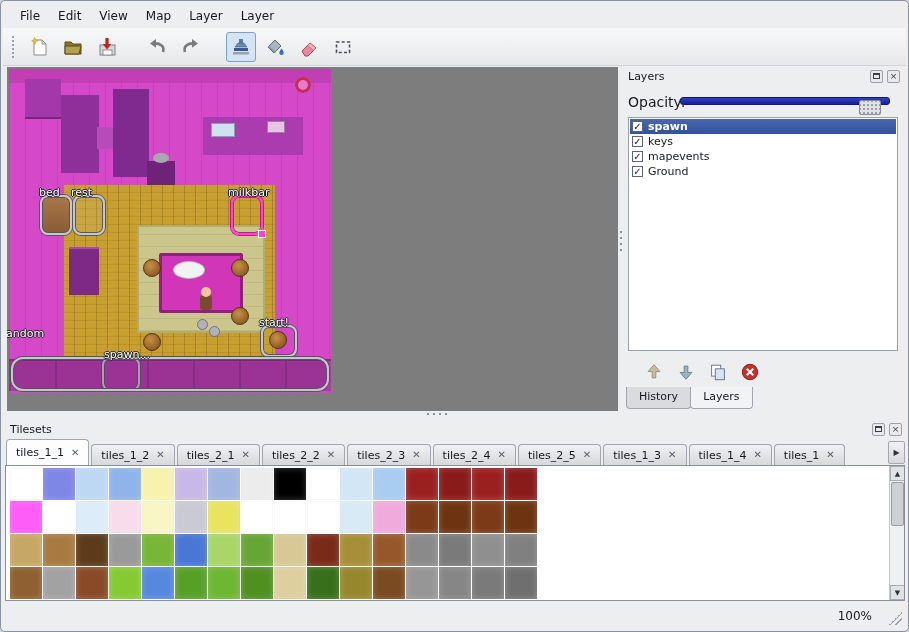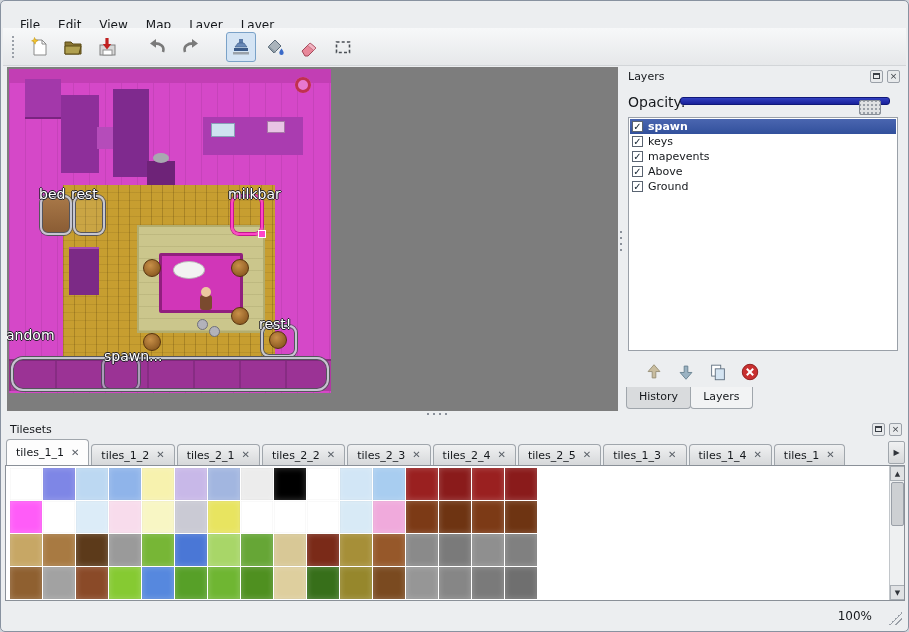--- a/index.html
+++ b/index.html
@@ -2,21 +2,21 @@
 <html><head>
 <meta charset="utf-8">
 <style>
   * { box-sizing: border-box; margin: 0; padding: 0; }
   html,body { width:909px; height:632px; background:#cfd4da; font-family:"DejaVu Sans","Liberation Sans",sans-serif; }
   #win {
     position:relative; width:909px; height:632px; background:#eceef0;
     border:1px solid #8892a0; border-radius:5px; overflow:hidden;
   }
   
-  #menubar { position:absolute; left:2px; top:12px; right:2px; height:23px; display:flex; align-items:center; padding-left:8px; }
+  #menubar { position:absolute; left:2px; top:3px; right:2px; height:23px; display:flex; align-items:center; padding-left:8px; }
   .menu-item { font-size:12px; color:#15181c; padding:3px 9px; border-radius:3px; cursor:default; }
   
   #toolbar { position:absolute; left:2px; top:27px; right:2px; height:38px;
     background:linear-gradient(#f7f8f9,#e6e8ea); border-bottom:1px solid #d2d5d8; display:flex; align-items:center; }
   .tb-handle { width:5px; height:24px; margin:0 6px 0 8px;
     background-image:radial-gradient(#9aa0a8 1px, transparent 1px); background-size:4px 4px; }
   .tb-btn { width:30px; height:30px; display:flex; align-items:center; justify-content:center; border:1px solid transparent; border-radius:3px; margin:0 2px; }
   .tb-btn.active { background:#d4e4f4; border-color:#7aa2c8; }
   .tb-gap { width:16px; }
   
@@ -32,21 +32,21 @@
      background-image:repeating-linear-gradient(0deg, rgba(90,90,40,0.12) 0 1px, transparent 1px 12px); }
   .counter-strip { background:#b03aa2; border-top:2px solid #8a2a7e;
      background-image:repeating-linear-gradient(90deg, rgba(0,0,0,0.15) 0 2px, transparent 2px 46px); }
   .barrel { position:absolute; width:18px; height:18px; border-radius:50%;
      background:radial-gradient(circle at 40% 35%, #c89048, #7a4a16); border:1px solid #57330f; }
   .pot { position:absolute; width:11px; height:11px; border-radius:50%; background:#b2b2ba; border:1px solid #70707a; }
   .spawn { position:absolute; border:2px solid #c6c6d0; border-radius:8px;
      box-shadow:0 0 0 1px #55555c, inset 0 0 0 1px #55555c; }
   .spawn.selected { border-color:#ff45c8; box-shadow:0 0 0 1px #c2188e, inset 0 0 0 1px #c2188e; }
   .handle-sq { position:absolute; right:-5px; bottom:-5px; width:8px; height:8px; background:#ff45c8; border:1px solid #ffffff; }
-  .mlabel { position:absolute; font-size:14px; color:#ffffff; white-space:nowrap;
+  .mlabel { position:absolute; font-size:11px; color:#ffffff; white-space:nowrap;
      text-shadow:1px 0 0 #202028,-1px 0 0 #202028,0 1px 0 #202028,0 -1px 0 #202028; }
   .v-splitter-handle { position:absolute; left:618px; top:228px; width:4px; height:26px;
      background-image:radial-gradient(#8a909a 1px, transparent 1px); background-size:4px 6px; }
   .h-splitter-handle { position:absolute; left:424px; top:411px; width:26px; height:5px;
      background-image:radial-gradient(#8a909a 1px, transparent 1px); background-size:6px 4px; }
   
   #layers-dock { position:absolute; left:621px; top:66px; width:282px; height:344px; }
   .dock-title { position:absolute; left:0; top:0; right:0; height:18px; display:flex; align-items:center; }
   .dock-title .t { font-size:11px; color:#15181c; padding-left:6px; flex:1; }
   .dock-btn { width:13px; height:13px; margin-right:4px; border:1px solid #9aa0a8; background:#e8eaec; border-radius:2px;
@@ -226,21 +226,21 @@
       <div class="spawn selected" style="left:222px;top:126px;width:32px;height:40px">
         <div class="handle-sq"></div>
       </div>
       <div class="spawn" style="left:252px;top:256px;width:36px;height:32px"></div>
       <div class="spawn" style="left:93px;top:288px;width:38px;height:34px"></div>
       <div class="spawn" style="left:2px;top:288px;width:318px;height:34px;border-radius:12px;background:rgba(90,30,110,0.25)"></div>
 
       <div class="mlabel" style="left:30px;top:117px">bed</div>
       <div class="mlabel" style="left:62px;top:117px">rest</div>
       <div class="mlabel" style="left:219px;top:117px">milkbar</div>
-      <div class="mlabel" style="left:250px;top:247px">rest!</div>
+      <div class="mlabel" style="left:250px;top:247px">start!</div>
       <div class="mlabel" style="left:95px;top:279px">spawn...</div>
       <div class="mlabel" style="left:-3px;top:258px">andom</div>
     </div>
   </div>
 
   <div class="v-splitter-handle"></div>
   <div class="h-splitter-handle"></div>
 
   <div id="layers-dock">
     <div class="dock-title">
@@ -263,24 +263,20 @@
         <span class="cb"></span>
         <span>spawn</span>
       </div>
       <div class="layer-row">
         <span class="cb"></span>
         <span>keys</span>
       </div>
       <div class="layer-row">
         <span class="cb"></span>
         <span>mapevents</span>
-      </div>
-      <div class="layer-row">
-        <span class="cb"></span>
-        <span>Above</span>
       </div>
       <div class="layer-row">
         <span class="cb"></span>
         <span>Ground</span>
       </div>
     </div>
     <div id="layer-actions">
       <span class="act-btn">
           <svg width="20" height="20" viewBox="0 0 22 22">
             <path d="M11 3l6.5 7.5H13v7H9v-7H4.5z" fill="#c9bd9f" stroke="#968e76"></path>

